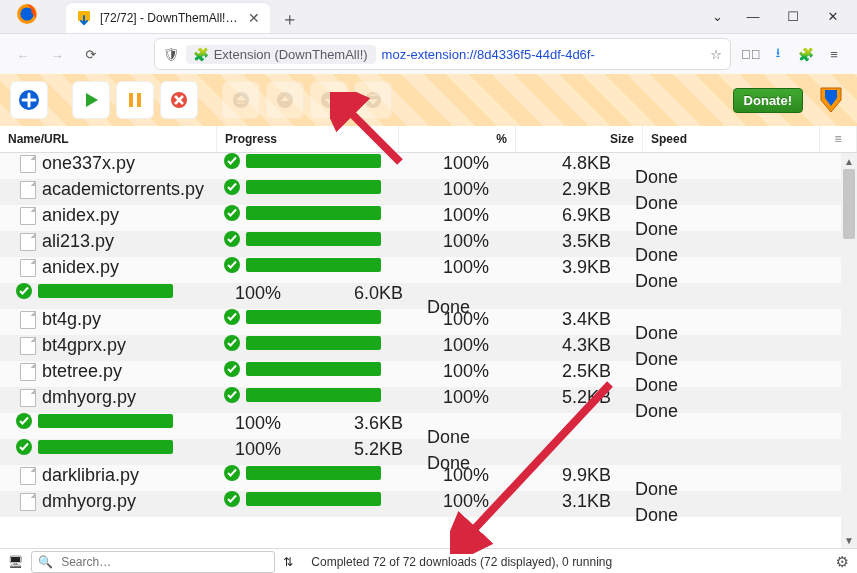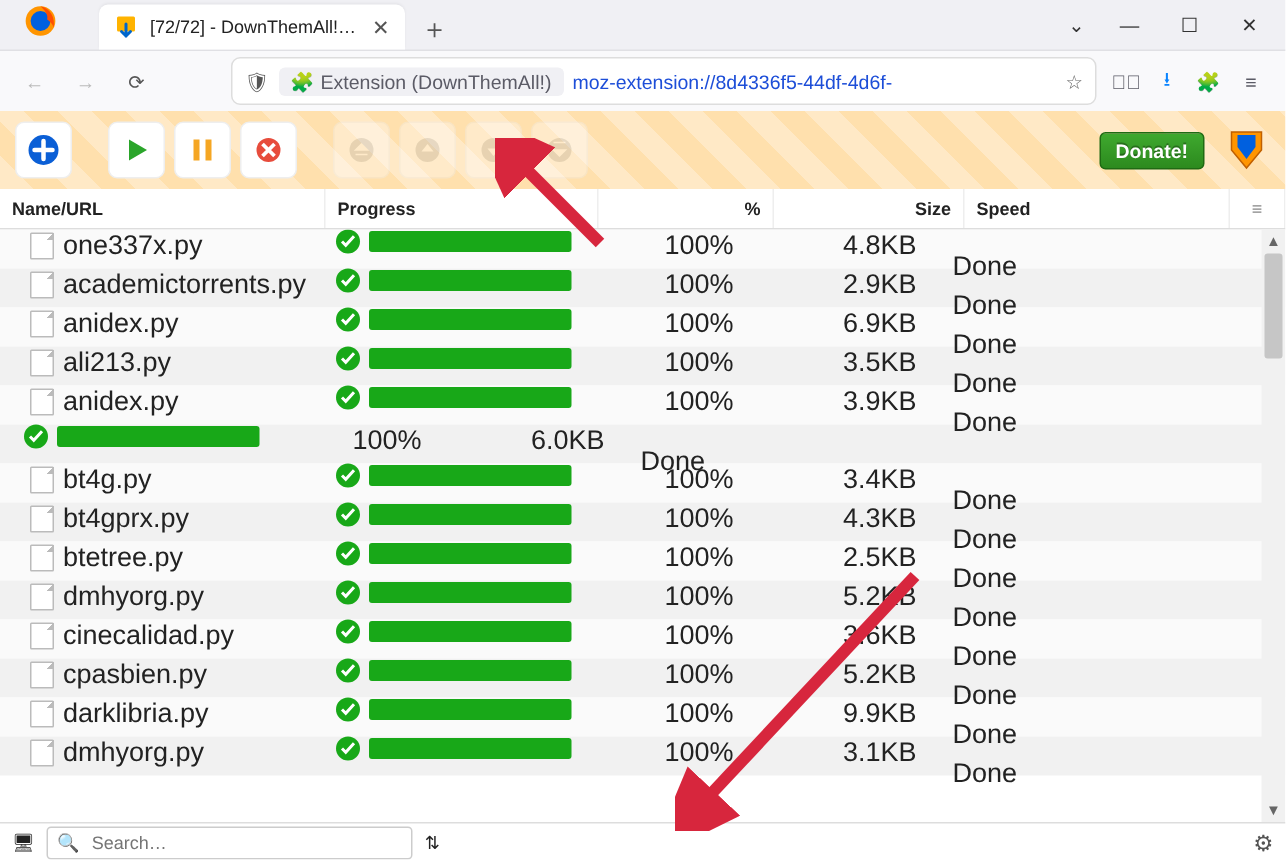--- a/index.html
+++ b/index.html
@@ -552,42 +552,34 @@
             </svg>
           </span>
           <span class="pbar"></span>
         </div>
         <div class="col-pct">100%</div>
         <div class="col-size">5.2KB</div>
         <div class="col-eta">Done</div>
         <div class="col-speed"></div>
       </div>
       <div class="row">
-        <div class="col-name">
-          <span class="file-icon"></span>
-          <span>cinecalidad.py</span>
-        </div>
         <div class="col-prog">
           <span class="check">
             <svg viewBox="0 0 10 10">
               <path d="M1 5l2.5 2.5L9 1.5" stroke="#fff" stroke-width="2" fill="none"></path>
             </svg>
           </span>
           <span class="pbar"></span>
         </div>
         <div class="col-pct">100%</div>
         <div class="col-size">3.6KB</div>
         <div class="col-eta">Done</div>
         <div class="col-speed"></div>
       </div>
       <div class="row">
-        <div class="col-name">
-          <span class="file-icon"></span>
-          <span>cpasbien.py</span>
-        </div>
         <div class="col-prog">
           <span class="check">
             <svg viewBox="0 0 10 10">
               <path d="M1 5l2.5 2.5L9 1.5" stroke="#fff" stroke-width="2" fill="none"></path>
             </svg>
           </span>
           <span class="pbar"></span>
         </div>
         <div class="col-pct">100%</div>
         <div class="col-size">5.2KB</div>
@@ -655,14 +647,15 @@
   </svg>
 </div>
 
 <div class="statusbar">
   <span>🖥</span>
   <div class="search-box">
     <span>🔍</span>
     <input placeholder="Search…" style="">
   </div>
   <span>⇅</span>
+  <span class="status-txt">Completed 72 of 72 downloads (72 displayed), 0 running</span>
   <span class="gear">⚙</span>
 </div>
 
 </body></html>

